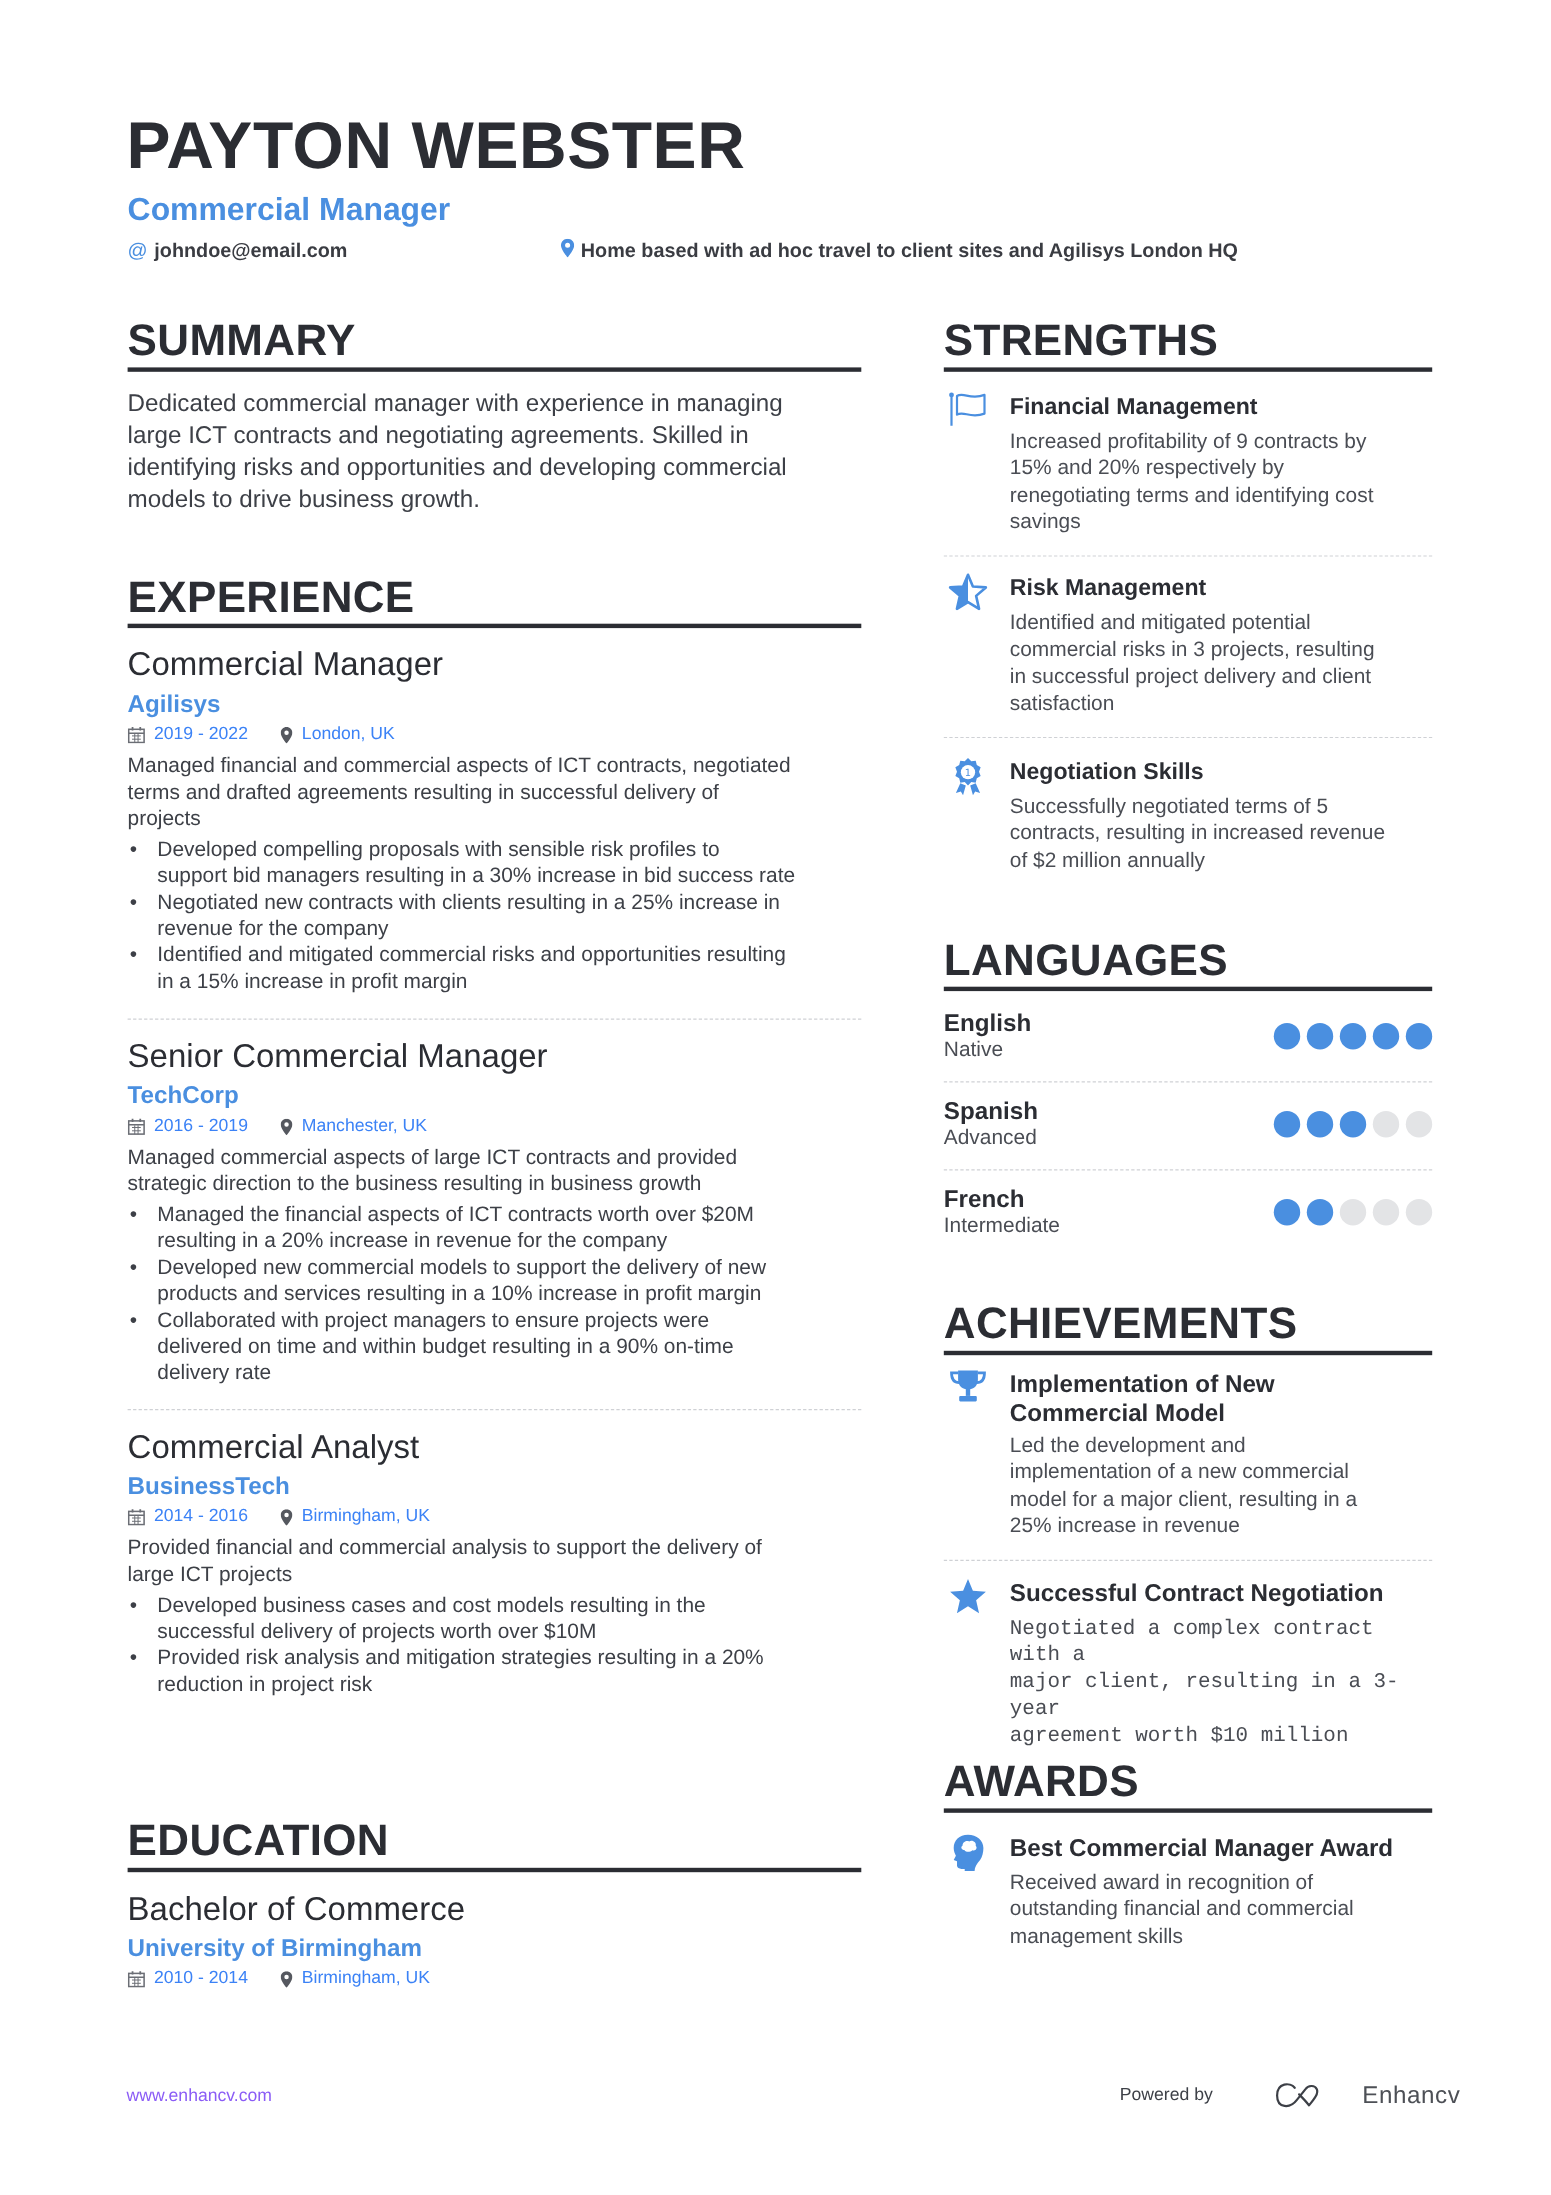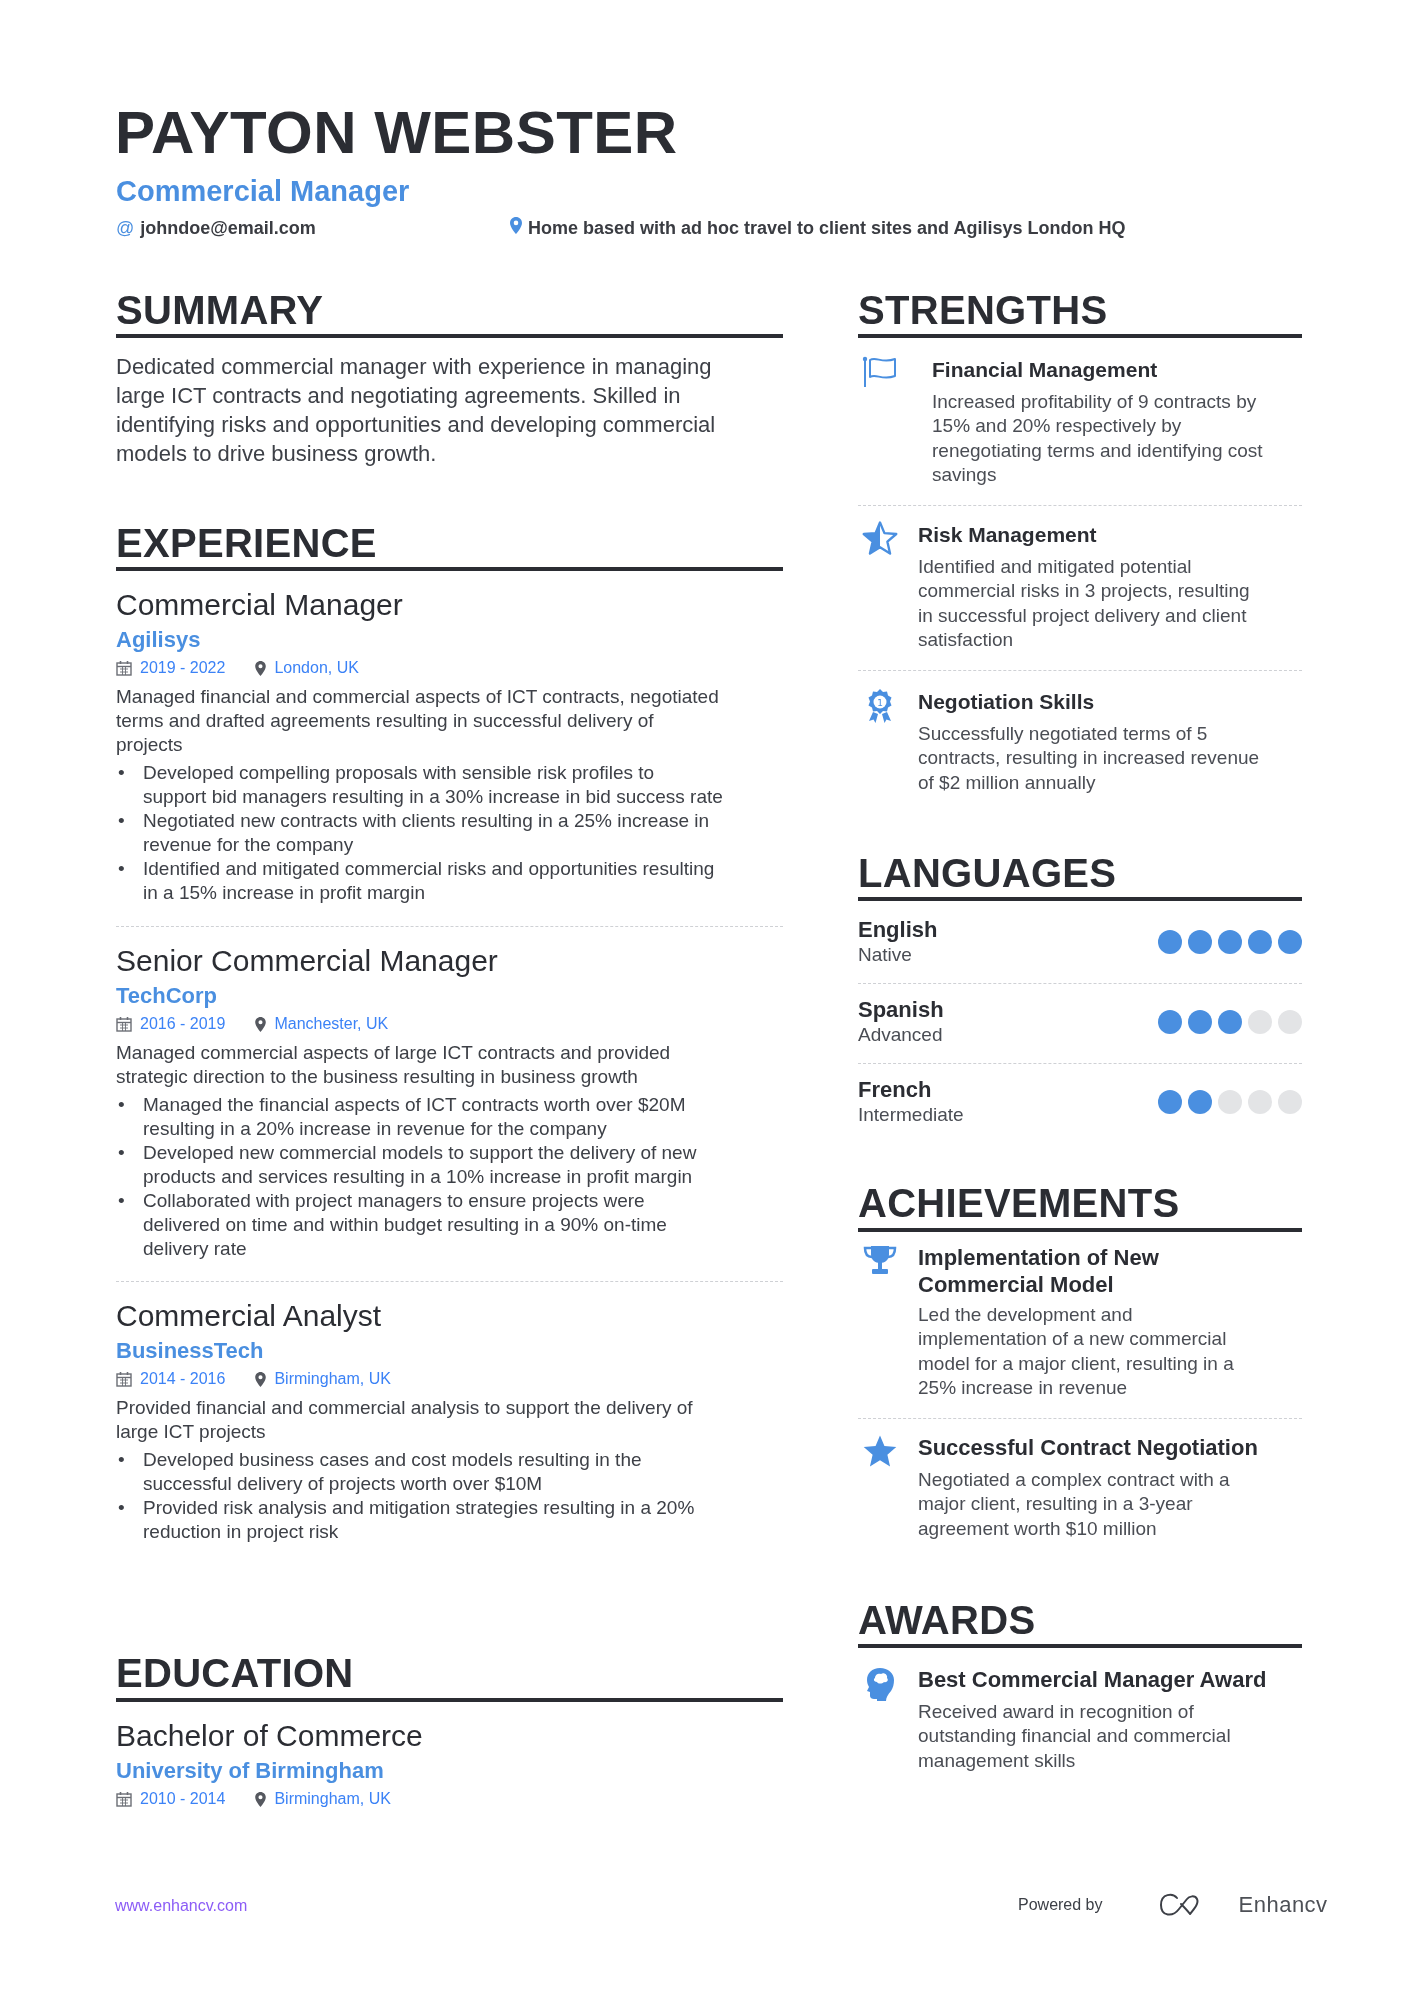--- a/index.html
+++ b/index.html
@@ -229,21 +229,21 @@
           <path d="M6 0C2.7 0 0 2.6 0 5.9 0 10.3 6 17 6 17s6-6.7 6-11.1C12 2.6 9.3 0 6 0zm0 8.2a2.3 2.3 0 1 1 0-4.6 2.3 2.3 0 0 1 0 4.6z" fill="#55585f"></path>
         </svg>
       </span>
     <span>Birmingham, UK</span>
   </div>
 </div>
 
 <div class="abs right sec-head" style="top:287px;">STRENGTHS</div>
 <div class="abs right sec-rule" style="top:334px;"></div>
 
-<div class="abs" style="left:858px; top:356px; width:444px; display:flex;gap:14px;">
+<div class="abs" style="left:858px; top:356px; width:444px; display:flex;">
   <div class="r-icon">
     <svg width="36" height="32" viewBox="0 0 36 32">
         <circle cx="3" cy="3" r="2.2" fill="#4a8fe0"></circle>
         <line x1="3" y1="3" x2="3" y2="31" stroke="#4a8fe0" stroke-width="2"></line>
         <path d="M8 4 C14 0, 20 8, 33 3 L33 20 C20 25, 14 17, 8 21 Z" fill="none" stroke="#4a8fe0" stroke-width="2" stroke-linejoin="round"></path>
       </svg>
   </div>
   <div style="margin-left:16px; flex:1;">
     <div class="r-title">Financial Management</div>
     <div class="r-desc" style="margin-top:7px;">
@@ -372,21 +372,21 @@
 <div class="abs" style="left:858px; top:1434px; width:444px; display:flex;">
   <div class="r-icon">
     <svg width="36" height="34" viewBox="0 0 24 23">
         <path d="M12 1 L15 8.2 L23 8.8 L17 14 L18.8 22 L12 17.8 L5.2 22 L7 14 L1 8.8 L9 8.2 Z" fill="#4a8fe0"></path>
       </svg>
   </div>
   <div style="margin-left:16px; flex:1;">
     <div class="r-title" style="font-size:22px;">
       <div>Successful Contract Negotiation</div>
     </div>
-    <div class="r-desc" style="margin-top:7px;">
+    <div class="r-desc" style="margin-top:7px;font-family:Liberation Mono, monospace;">
       <div>Negotiated a complex contract with a</div>
       <div>major client, resulting in a 3-year</div>
       <div>agreement worth $10 million</div>
     </div>
   </div>
 </div>
 
 <div class="abs right sec-head" style="top:1597px;">AWARDS</div>
 <div class="abs right sec-rule" style="top:1644px;"></div>
 

